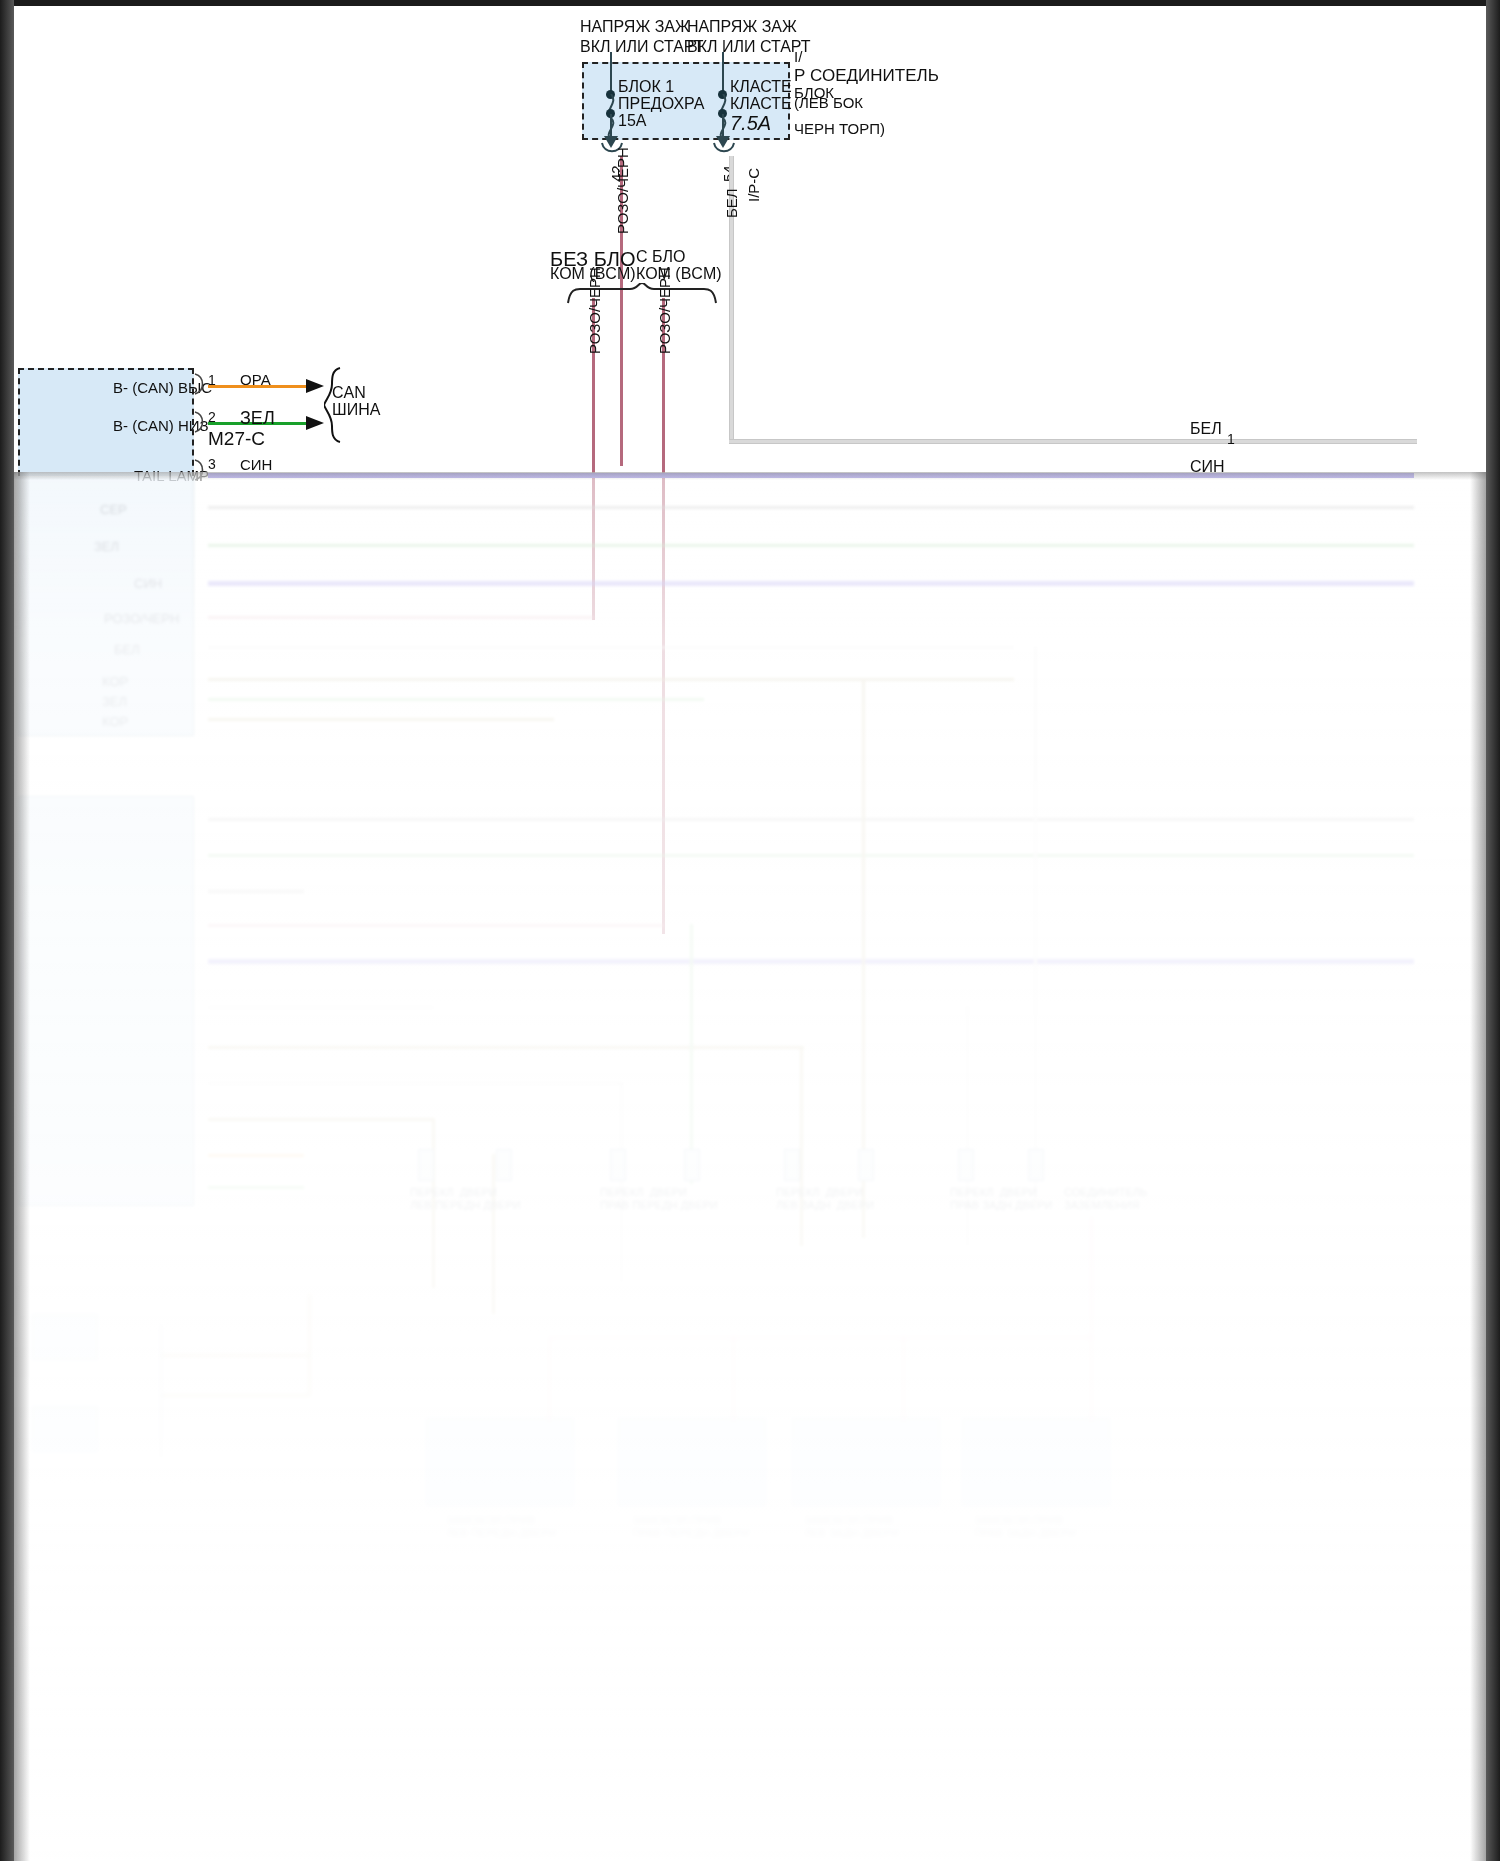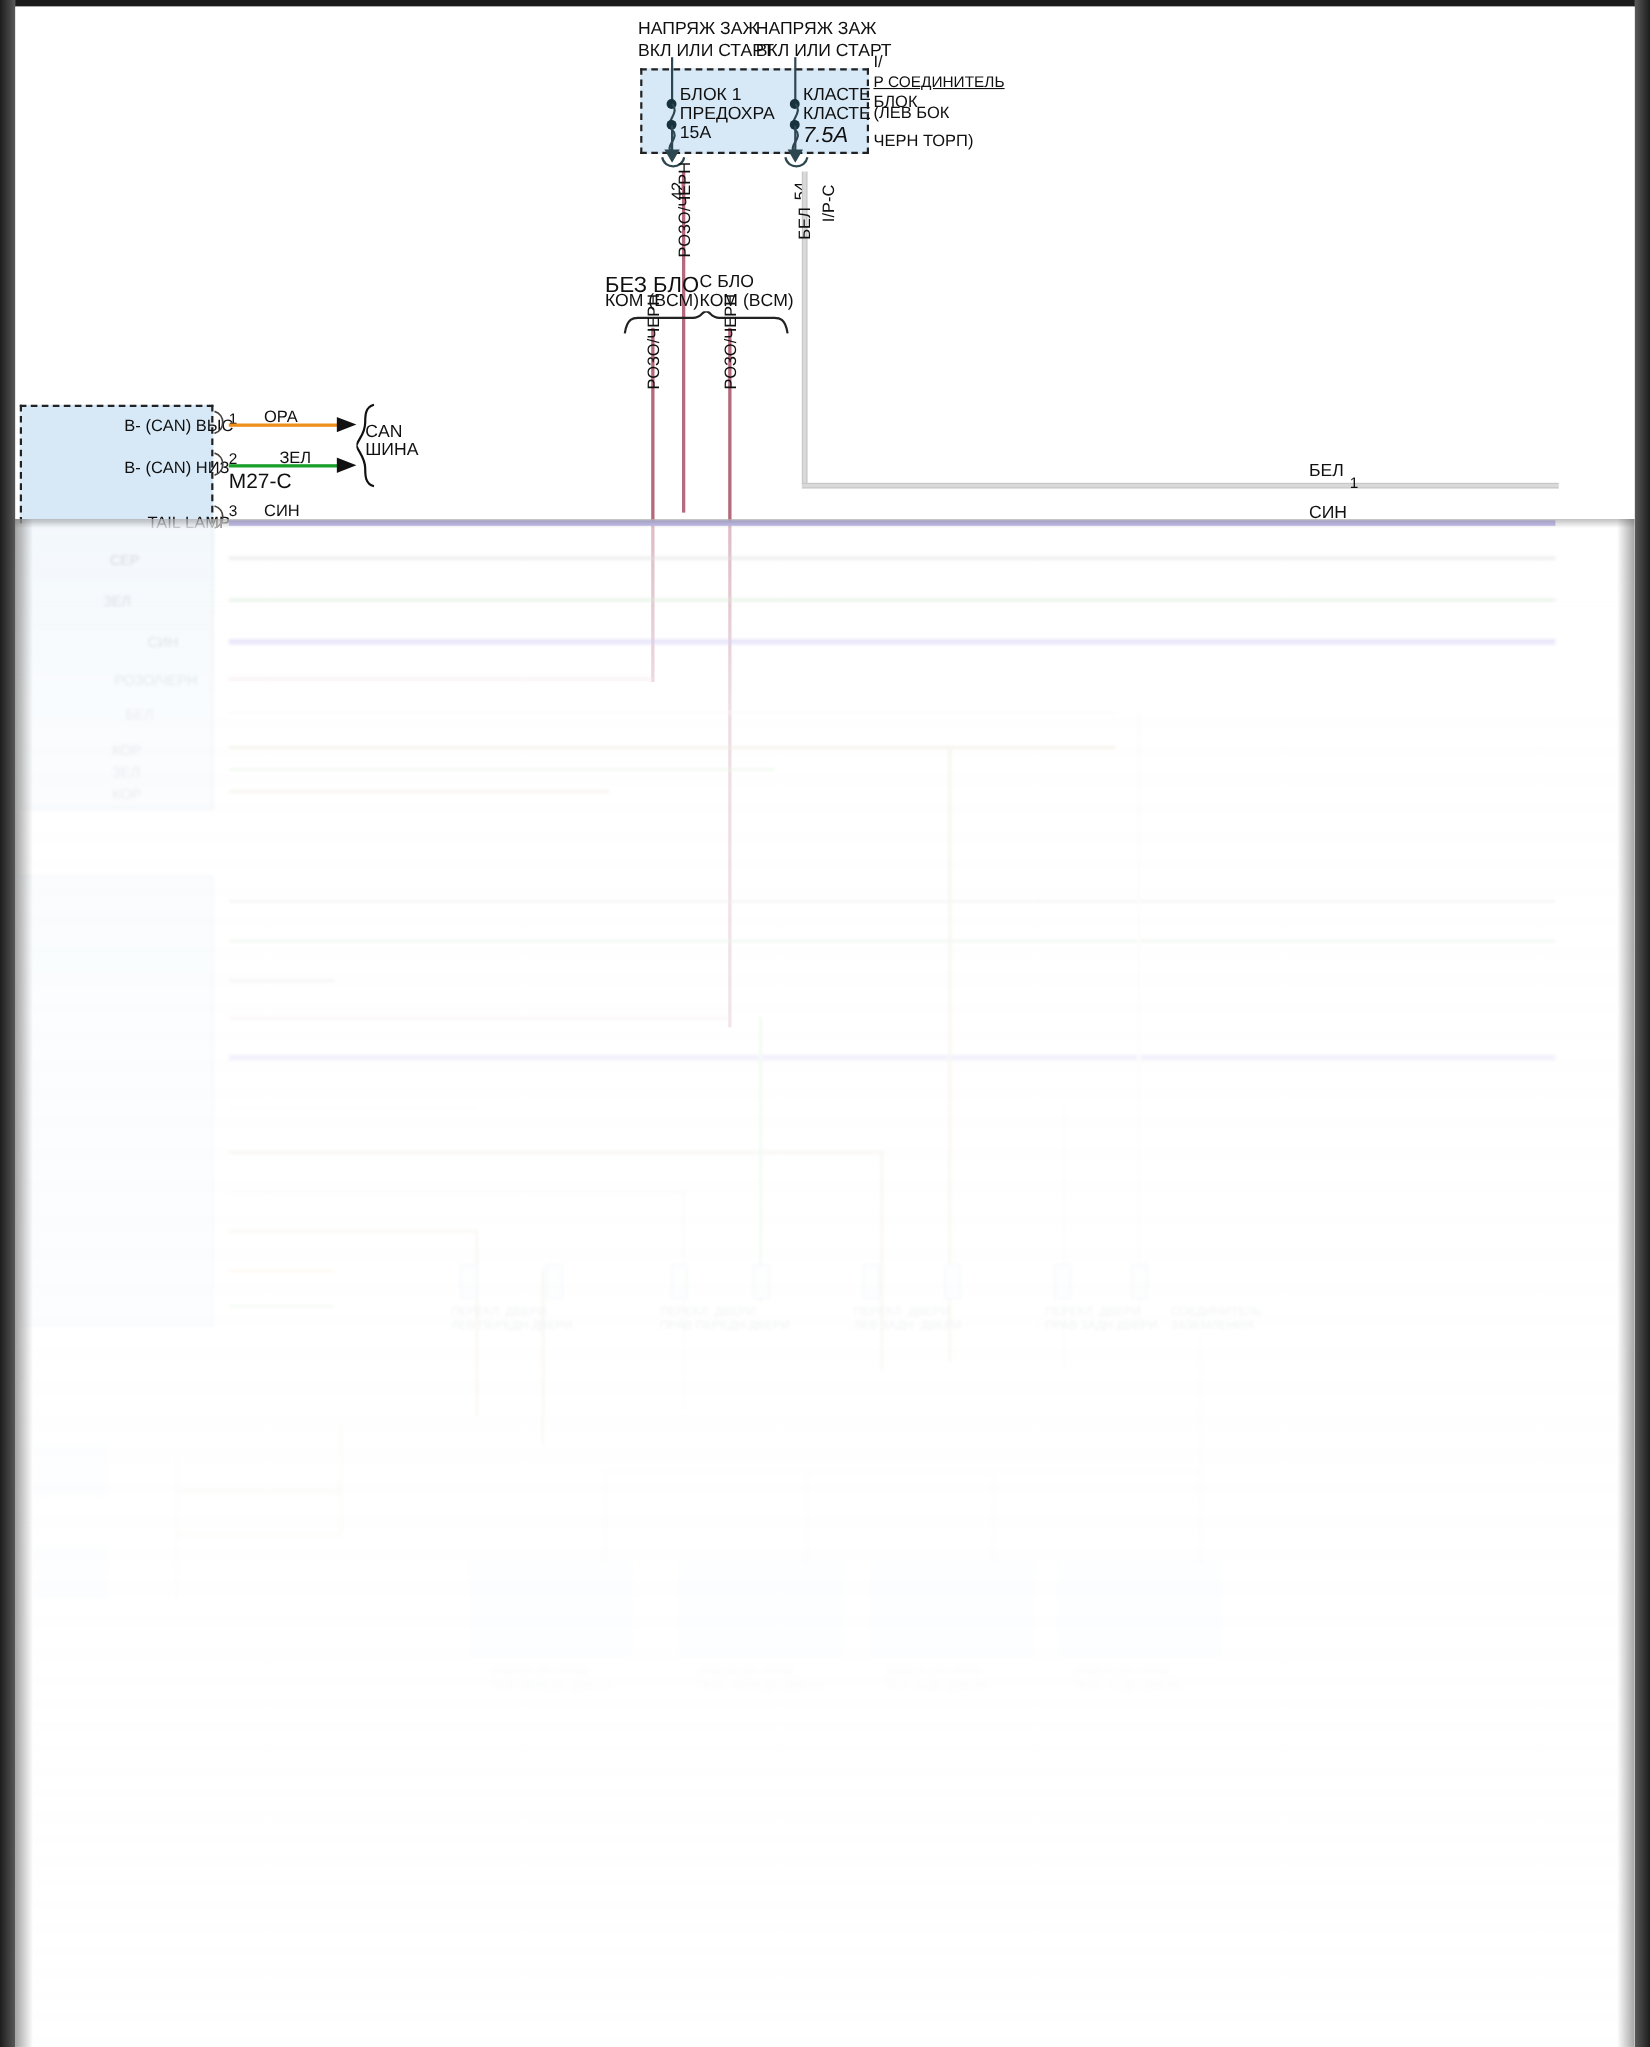--- a/index.html
+++ b/index.html
@@ -55,21 +55,21 @@
   <div class="canvas">
 
     <div class="txt" style="left:566px;top:12px;font-size:16px;">НАПРЯЖ ЗАЖ</div>
     <div class="txt" style="left:566px;top:32px;font-size:16px;">ВКЛ ИЛИ СТАРТ</div>
     <div class="txt" style="left:673px;top:12px;font-size:16px;">НАПРЯЖ ЗАЖ</div>
     <div class="txt" style="left:673px;top:32px;font-size:16px;">ВКЛ ИЛИ СТАРТ</div>
 
     <div class="box-dashed" style="left:568px;top:56px;width:208px;height:78px;"></div>
 
     <div class="txt" style="left:780px;top:42px;font-size:15px;">I/</div>
-    <div class="txt" style="left:780px;top:60px;font-size:14px;text-decoration:underline;">Р СОЕДИНИТЕЛЬ</div>
+    <div class="txt" style="left:780px;top:60px;font-size:17px;">Р СОЕДИНИТЕЛЬ</div>
     <div class="txt" style="left:780px;top:78px;font-size:15px;">БЛОК</div>
     <div class="txt" style="left:780px;top:88px;font-size:15px;">(ЛЕВ БОК</div>
     <div class="txt" style="left:780px;top:114px;font-size:15px;">ЧЕРН ТОРП)</div>
 
     <div class="thinline" style="left:596px;top:46px;width:2px;height:42px;background:#2d4750;"></div>
     <div class="dot" style="left:592px;top:84px;"></div>
     <svg class="fuse" style="left:588px;top:88px;" viewBox="0 0 18 46">
       <path d="M9 0 C17 10 1 16 9 24 C17 32 1 38 9 46" fill="none" stroke="#2d4750" stroke-width="2"></path>
     </svg>
     <div class="dot" style="left:592px;top:103px;"></div>
@@ -140,21 +140,21 @@
     <svg style="position:absolute;left:292px;top:370px;width:22px;height:20px;" viewBox="0 0 22 20">
       <path d="M0 3 L18 10 L0 17 Z" fill="#111"></path>
     </svg>
 
     <div class="txt" style="left:99px;top:411px;font-size:15px;">B- (CAN) НИЗ</div>
     <svg style="position:absolute;left:180px;top:404px;width:14px;height:24px;" viewBox="0 0 14 24">
       <path d="M1 2 C11 5 11 19 1 22" fill="none" stroke="#444" stroke-width="1.6"></path>
     </svg>
     <div class="txt" style="left:194px;top:403px;font-size:14px;">2</div>
     <div class="wire hw" style="left:194px;top:416px;width:104px;background:#18a02a;"></div>
-    <div class="txt" style="left:240px;top:402px;font-size:15px;">ЗЕЛ</div>
+    <div class="txt" style="left:226px;top:402px;font-size:18px;">ЗЕЛ</div>
     <svg style="position:absolute;left:292px;top:407px;width:22px;height:20px;" viewBox="0 0 22 20">
       <path d="M0 3 L18 10 L0 17 Z" fill="#111"></path>
     </svg>
 
     <div class="txt" style="left:194px;top:422px;font-size:19px;">M27-C</div>
 
     <div class="txt" style="left:120px;top:461px;font-size:15px;">TAIL LAMP</div>
     <svg style="position:absolute;left:180px;top:452px;width:14px;height:24px;" viewBox="0 0 14 24">
       <path d="M1 2 C11 5 11 19 1 22" fill="none" stroke="#444" stroke-width="1.6"></path>
     </svg>

